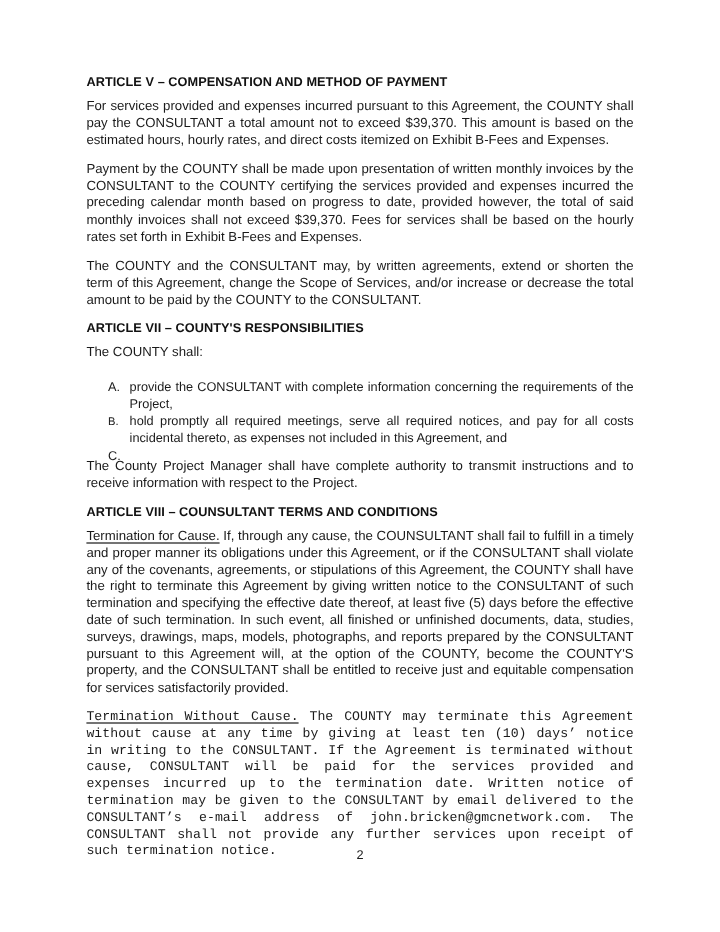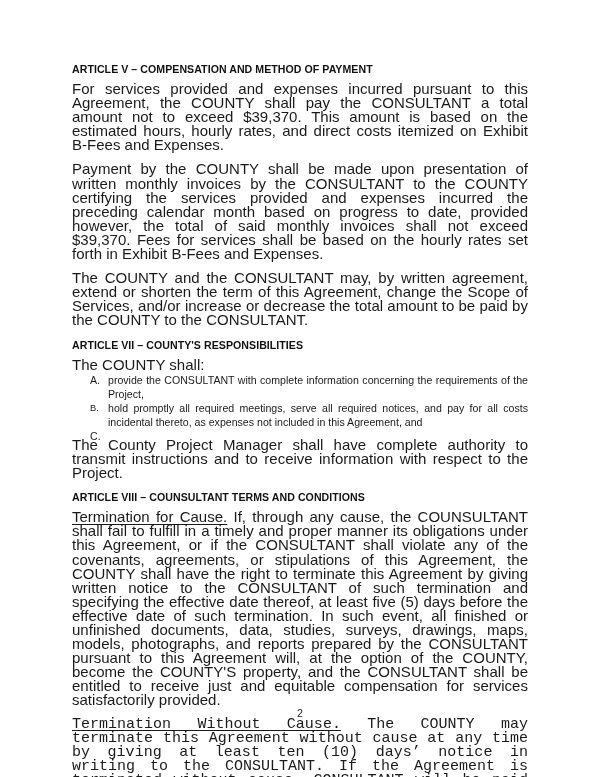--- a/index.html
+++ b/index.html
@@ -31,29 +31,29 @@
   }
   h2.article-heading {
     font-size: 10.6px;
     font-weight: bold;
     line-height: 14px;
     margin: 0 0 6px 0;
     letter-spacing: 0.05px;
     color: #111111;
   }
   p.body-para {
-    font-size: 15px;
+    font-size: 11px;
     line-height: 14.1px;
     margin: 0 0 10px 0;
     text-align: justify;
     color: #1a1a1a;
     letter-spacing: 0.01px;
   }
   p.tight {
-    margin-bottom: 1px;
+    margin-bottom: 15px;
   }
   .gap-before {
     margin-top: 16px;
     font-family: Liberation Mono, monospace;
   }
   .underline {
     text-decoration: underline;
     text-underline-offset: 1.5px;
   }
   ol.county-list {
@@ -94,21 +94,21 @@
 </style>
 </head>
 <body>
 
 <div class="page">
   <div class="content">
 
     <h2 class="article-heading">ARTICLE V – COMPENSATION AND METHOD OF PAYMENT</h2>
     <p class="body-para">For services provided and expenses incurred pursuant to this Agreement, the COUNTY shall pay the CONSULTANT a total amount not to exceed $39,370. This amount is based on the estimated hours, hourly rates, and direct costs itemized on Exhibit B-Fees and Expenses.</p>
     <p class="body-para">Payment by the COUNTY shall be made upon presentation of written monthly invoices by the CONSULTANT to the COUNTY certifying the services provided and expenses incurred the preceding calendar month based on progress to date, provided however, the total of said monthly invoices shall not exceed $39,370. Fees for services shall be based on the hourly rates set forth in Exhibit B-Fees and Expenses.</p>
-    <p class="body-para">The COUNTY and the CONSULTANT may, by written agreement, extend or shorten the term of this Agreement, change the Scope of Services, and/or increase or decrease the total amount to be paid by the COUNTY to the CONSULTANT.</p>
+    <p class="body-para">The COUNTY and the CONSULTANT may, by written agreements, extend or shorten the term of this Agreement, change the Scope of Services, and/or increase or decrease the total amount to be paid by the COUNTY to the CONSULTANT.</p>
 
 
     <h2 class="article-heading">ARTICLE VII – COUNTY'S RESPONSIBILITIES</h2>
     <p class="body-para tight">The COUNTY shall:</p>
 
     <ol class="county-list">
       <li>
         <span class="marker">A.</span>
         <span>provide the CONSULTANT with complete information concerning the requirements of the Project,</span>
       </li>

